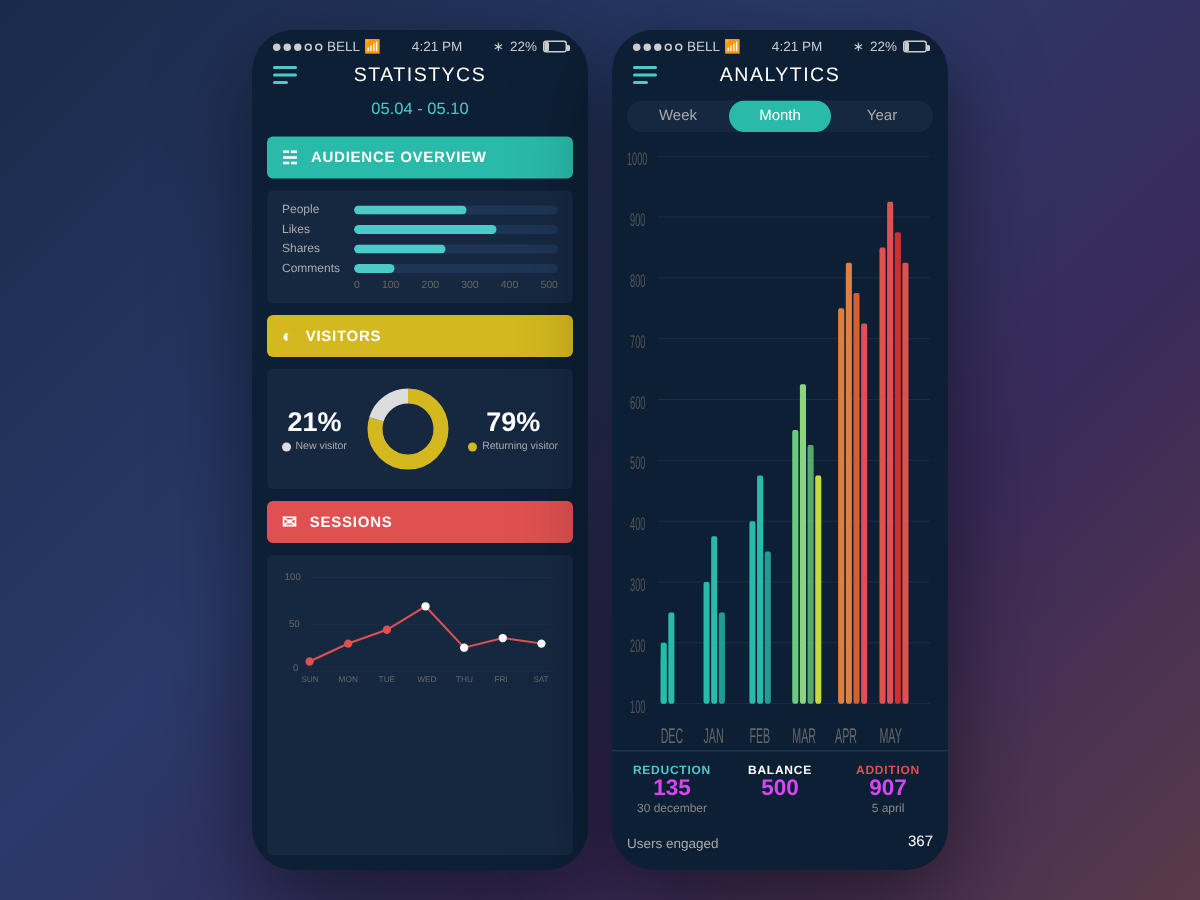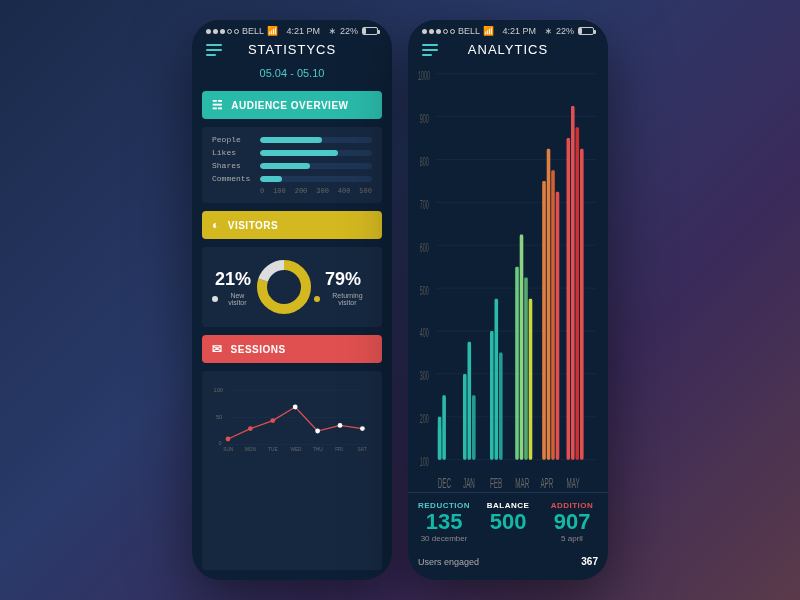--- a/index.html
+++ b/index.html
@@ -10,21 +10,21 @@
       font-family: 'Arial', sans-serif;
       background: linear-gradient(135deg, #1a2a4a 0%, #2a3a6a 40%, #3a2a5a 70%, #5a3a4a 100%);
       display: flex;
       align-items: center;
       justify-content: center;
       gap: 16px;
     }
 
     
     .phone {
-      width: 200px;
+      width: 224px;
       height: 560px;
       background: #0d1f35;
       border-radius: 28px;
       overflow: hidden;
       display: flex;
       flex-direction: column;
       box-shadow: 0 20px 60px rgba(0,0,0,0.5);
     }
 
     
@@ -107,21 +107,20 @@
     .section-header.yellow { background: #d4b820; color: #fff; }
     .section-header.red { background: #e05050; color: #fff; }
     .section-icon { font-size: 12px; }
 
     
     .audience-content {
       background: #162840;
       border-radius: 4px;
       padding: 8px 10px;
       flex-shrink: 0;
-      font-family: Liberation Mono, monospace;
     }
     .bar-row {
       display: flex;
       align-items: center;
       margin-bottom: 4px;
       gap: 6px;
     }
     .bar-label { font-size: 8px; color: #aaa; width: 42px; flex-shrink: 0; }
     .bar-track { flex: 1; height: 6px; background: #1e3555; border-radius: 3px; overflow: hidden; }
     .bar-fill { height: 100%; border-radius: 3px; }
@@ -212,38 +211,38 @@
       padding: 8px 10px 4px;
       border-top: 1px solid #1e3555;
       flex-shrink: 0;
       gap: 12px;
     }
     .stat-item { text-align: center; }
     .stat-label { font-size: 8px; font-weight: bold; letter-spacing: 0.5px; }
     .stat-label.cyan { color: #4dc9c9; }
     .stat-label.white { color: #fff; }
     .stat-label.red { color: #e05050; }
-    .stat-value { font-size: 22px; font-weight: bold; color: #14b8a6; line-height: 1.1; }
+    .stat-value { font-size: 15px; font-weight: bold; color: #d946ef; line-height: 1.1; }
     .stat-date { font-size: 8px; color: #888; }
 
     
     .metrics-section {
       padding: 4px 10px 8px;
       flex-shrink: 0;
     }
     .metric-row {
       display: flex;
       justify-content: space-between;
       align-items: center;
       padding: 5px 0;
       border-bottom: 2px solid #0369a1;
     }
     .metric-row:last-child { border-bottom: none; }
     .metric-label { font-size: 9px; color: #aaa; }
-    .metric-value { font-size: 10px; font-weight: bold; color: #fff; }
+    .metric-value { font-size: 10px; font-weight: normal; color: #fff; }
   </style>
 </head>
 <body>
 
 <div class="phone">
 
   <div class="status-bar">
     <div class="status-left">
       <div class="status-dots">
         <div class="dot filled"></div>
@@ -411,20 +410,25 @@
     <div class="menu-icon">
       <div class="menu-line"></div>
       <div class="menu-line"></div>
       <div class="menu-line short"></div>
     </div>
     <span class="phone-title">ANALYTICS</span>
   </div>
 
   <div class="analytics-content">
 
+    <div class="tab-bar">
+      <div class="tab">Week</div>
+      <div class="tab active">Month</div>
+      <div class="tab">Year</div>
+    </div>
 
     <div class="chart-area">
       <svg width="100%" height="100%" viewBox="0 0 200 200" preserveAspectRatio="none">
 
         <text x="0" y="8" fill="#555" font-size="6">1000</text>
         <text x="2" y="28" fill="#555" font-size="6">900</text>
         <text x="2" y="48" fill="#555" font-size="6">800</text>
         <text x="2" y="68" fill="#555" font-size="6">700</text>
         <text x="2" y="88" fill="#555" font-size="6">600</text>
         <text x="2" y="108" fill="#555" font-size="6">500</text>

